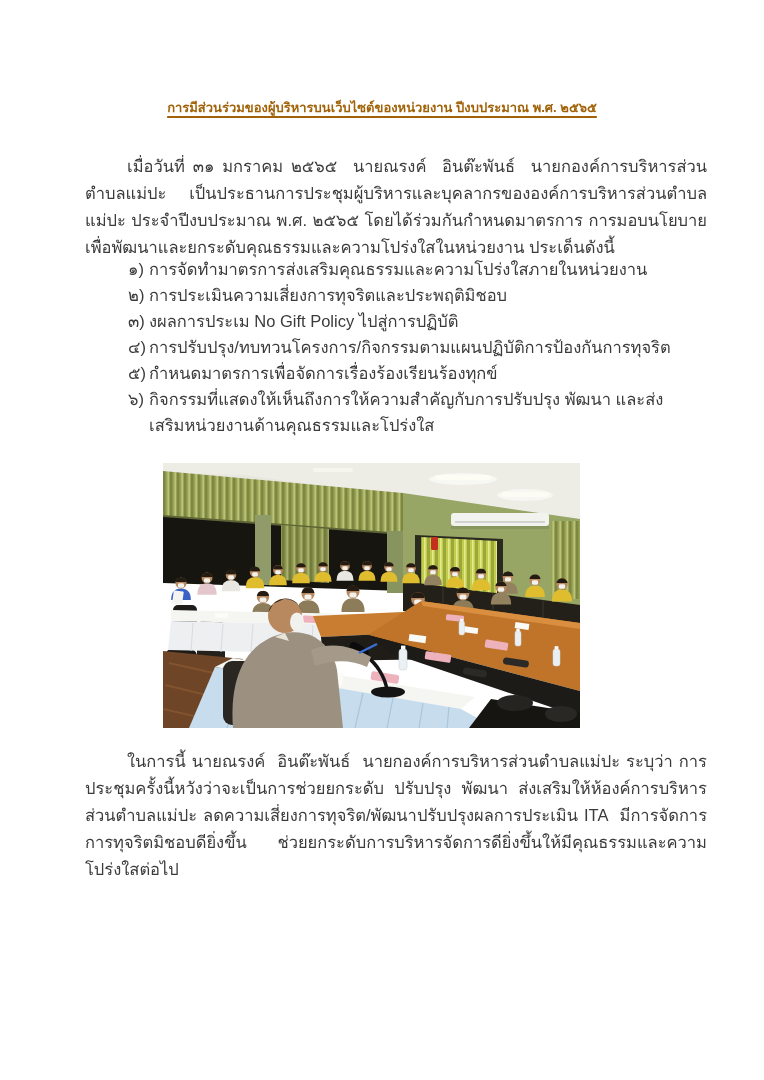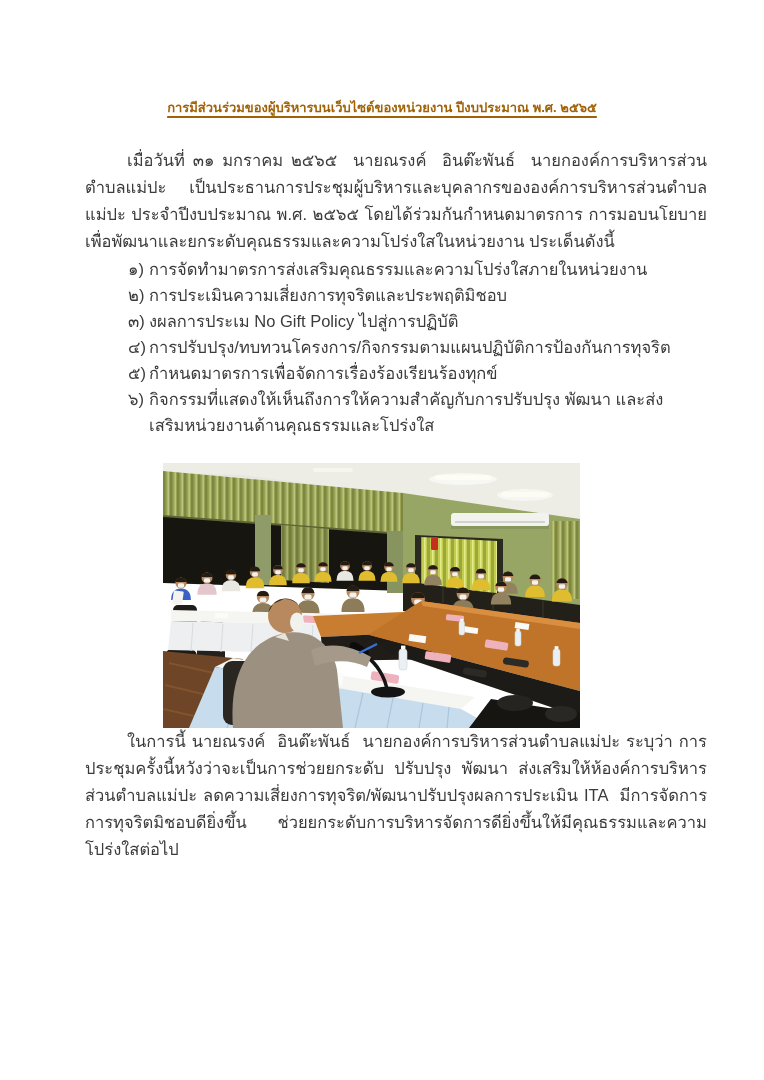--- a/index.html
+++ b/index.html
@@ -9,22 +9,22 @@
   }
   .title{
     position:absolute;top:97px;left:0;right:0;text-align:center;
     font-size:13px;font-weight:bold;color:#a16207;
   }
   .title span{text-decoration:underline;text-underline-offset:4px;text-decoration-thickness:1.5px;}
   .para{
     position:absolute;left:85px;width:622px;font-size:16.5px;line-height:27px;
     text-align:justify;white-space:pre-wrap;text-indent:42px;color:#3b3b3b;
   }
-  #para1{top:147px;}
-  #para2{top:728px;}
+  #para1{top:153px;}
+  #para2{top:748px;}
   .list{
     position:absolute;left:128px;top:256px;width:565px;
     font-size:16.5px;line-height:26px;color:#3b3b3b;
   }
   .list-item{display:flex;align-items:flex-start;}
   .list-item .num{flex:none;width:21px;}
   .list-item .item-text{flex:1;}
   .photo{
     position:absolute;left:163px;top:463px;width:417px;height:265px;
     line-height:0;

